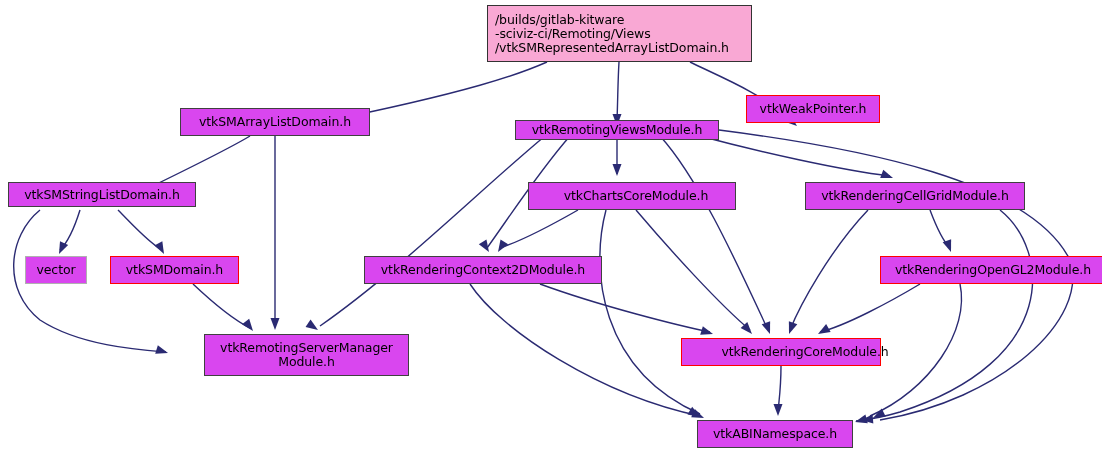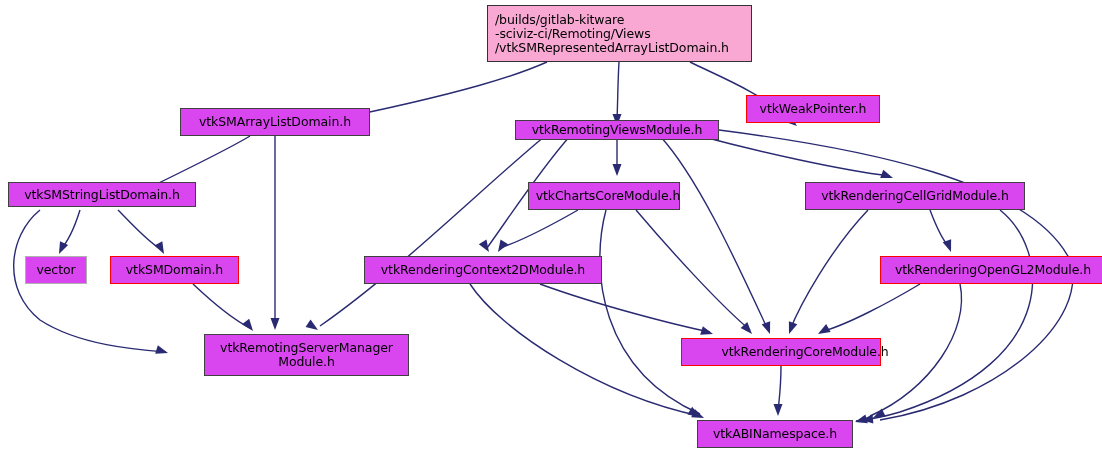--- a/index.html
+++ b/index.html
@@ -123,21 +123,21 @@
       </g>
   </svg>
   <div id="nodes-layer">
       <div class="node-box root" style="left: 487px; top: 5px; width: 265px; height: 57px;">/builds/gitlab-kitware
 -sciviz-ci/Remoting/Views
 /vtkSMRepresentedArrayListDomain.h</div>
       <div class="node-box" style="left: 180px; top: 108px; width: 190px; height: 28px;">vtkSMArrayListDomain.h</div>
       <div class="node-box" style="left: 515px; top: 120px; width: 204px; height: 20px;">vtkRemotingViewsModule.h</div>
       <div class="node-box red" style="left: 746px; top: 95px; width: 134px; height: 28px;">vtkWeakPointer.h</div>
       <div class="node-box" style="left: 8px; top: 182px; width: 188px; height: 25px;">vtkSMStringListDomain.h</div>
-      <div class="node-box" style="left: 528px; top: 182px; width: 152px; height: 28px; padding-left: 8px;">vtkChartsCoreModule.h</div>
+      <div class="node-box" style="left: 528px; top: 182px; width: 208px; height: 28px; padding-left: 8px;">vtkChartsCoreModule.h</div>
       <div class="node-box" style="left: 805px; top: 182px; width: 220px; height: 28px;">vtkRenderingCellGridModule.h</div>
       <div class="node-box gray-thin" style="left: 25px; top: 256px; width: 62px; height: 28px;">vector</div>
       <div class="node-box red" style="left: 110px; top: 256px; width: 129px; height: 28px;">vtkSMDomain.h</div>
       <div class="node-box" style="left: 364px; top: 256px; width: 238px; height: 28px;">vtkRenderingContext2DModule.h</div>
       <div class="node-box red" style="left: 880px; top: 256px; width: 226px; height: 28px;">vtkRenderingOpenGL2Module.h</div>
       <div class="node-box" style="left: 172px; top: 334px; width: 205px; height: 42px; margin-left: 32px;">vtkRemotingServerManager
 Module.h</div>
       <div class="node-box red" style="left: 681px; top: 338px; width: 200px; height: 28px; padding-left: 48px;">vtkRenderingCoreModule.h</div>
       <div class="node-box" style="left: 697px; top: 420px; width: 156px; height: 28px;">vtkABINamespace.h</div>
     </div>

